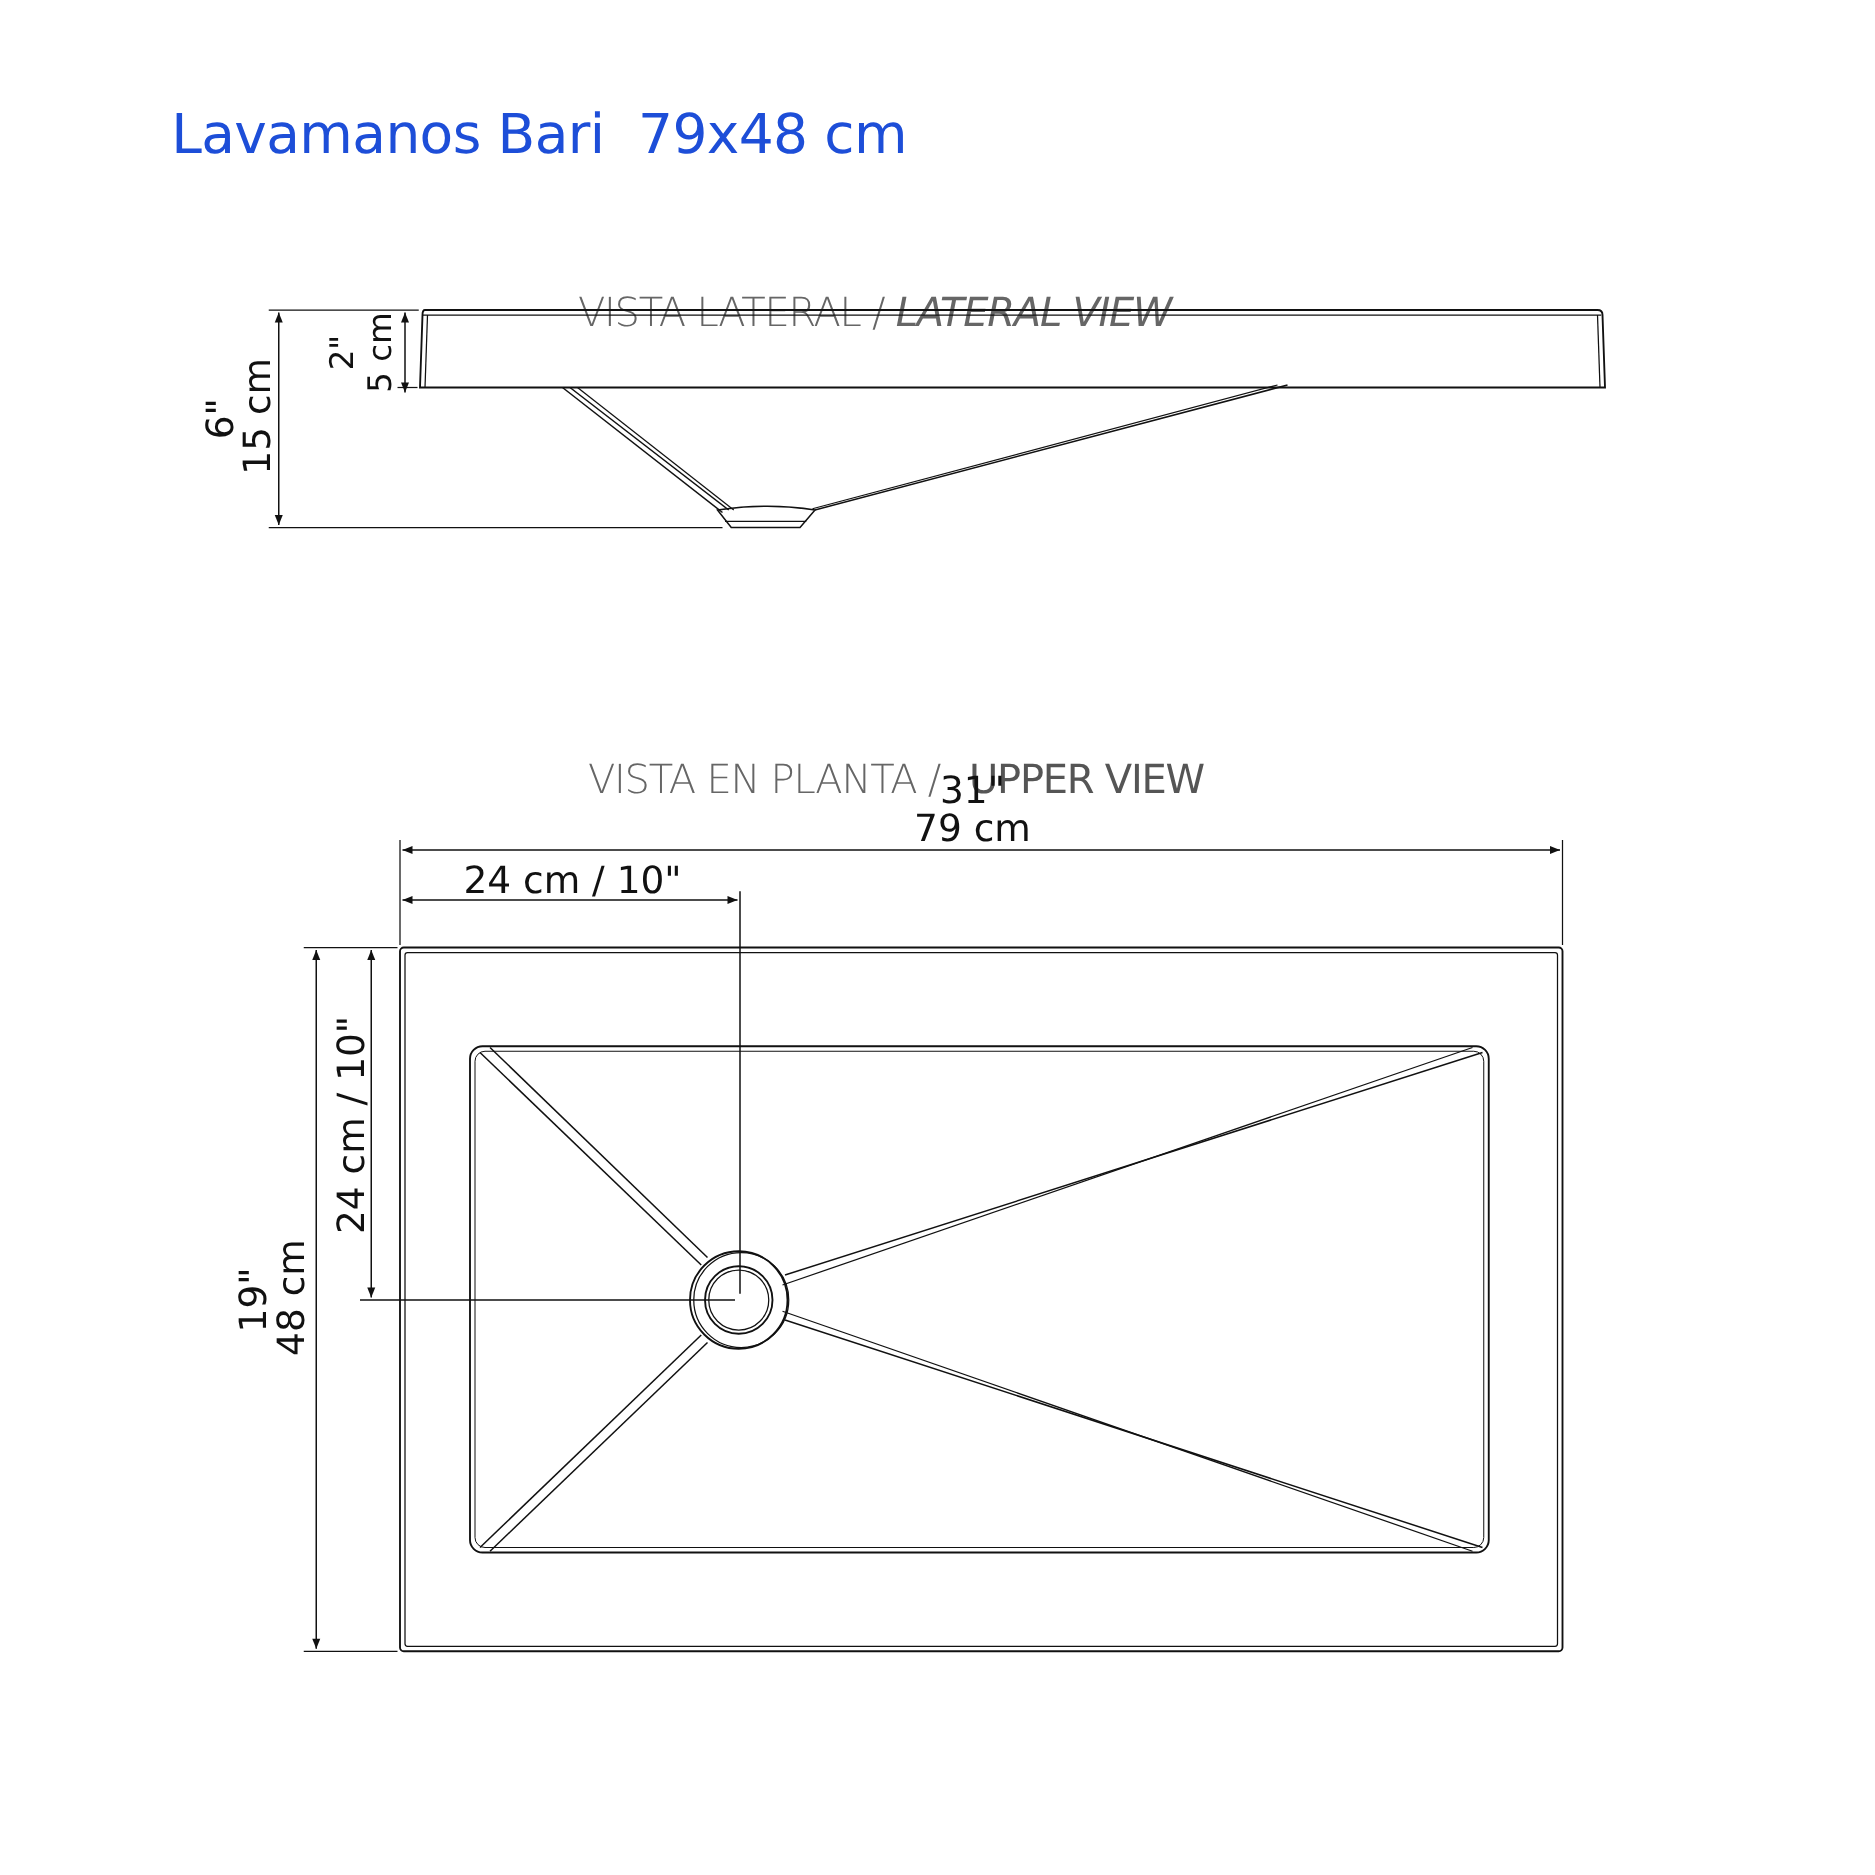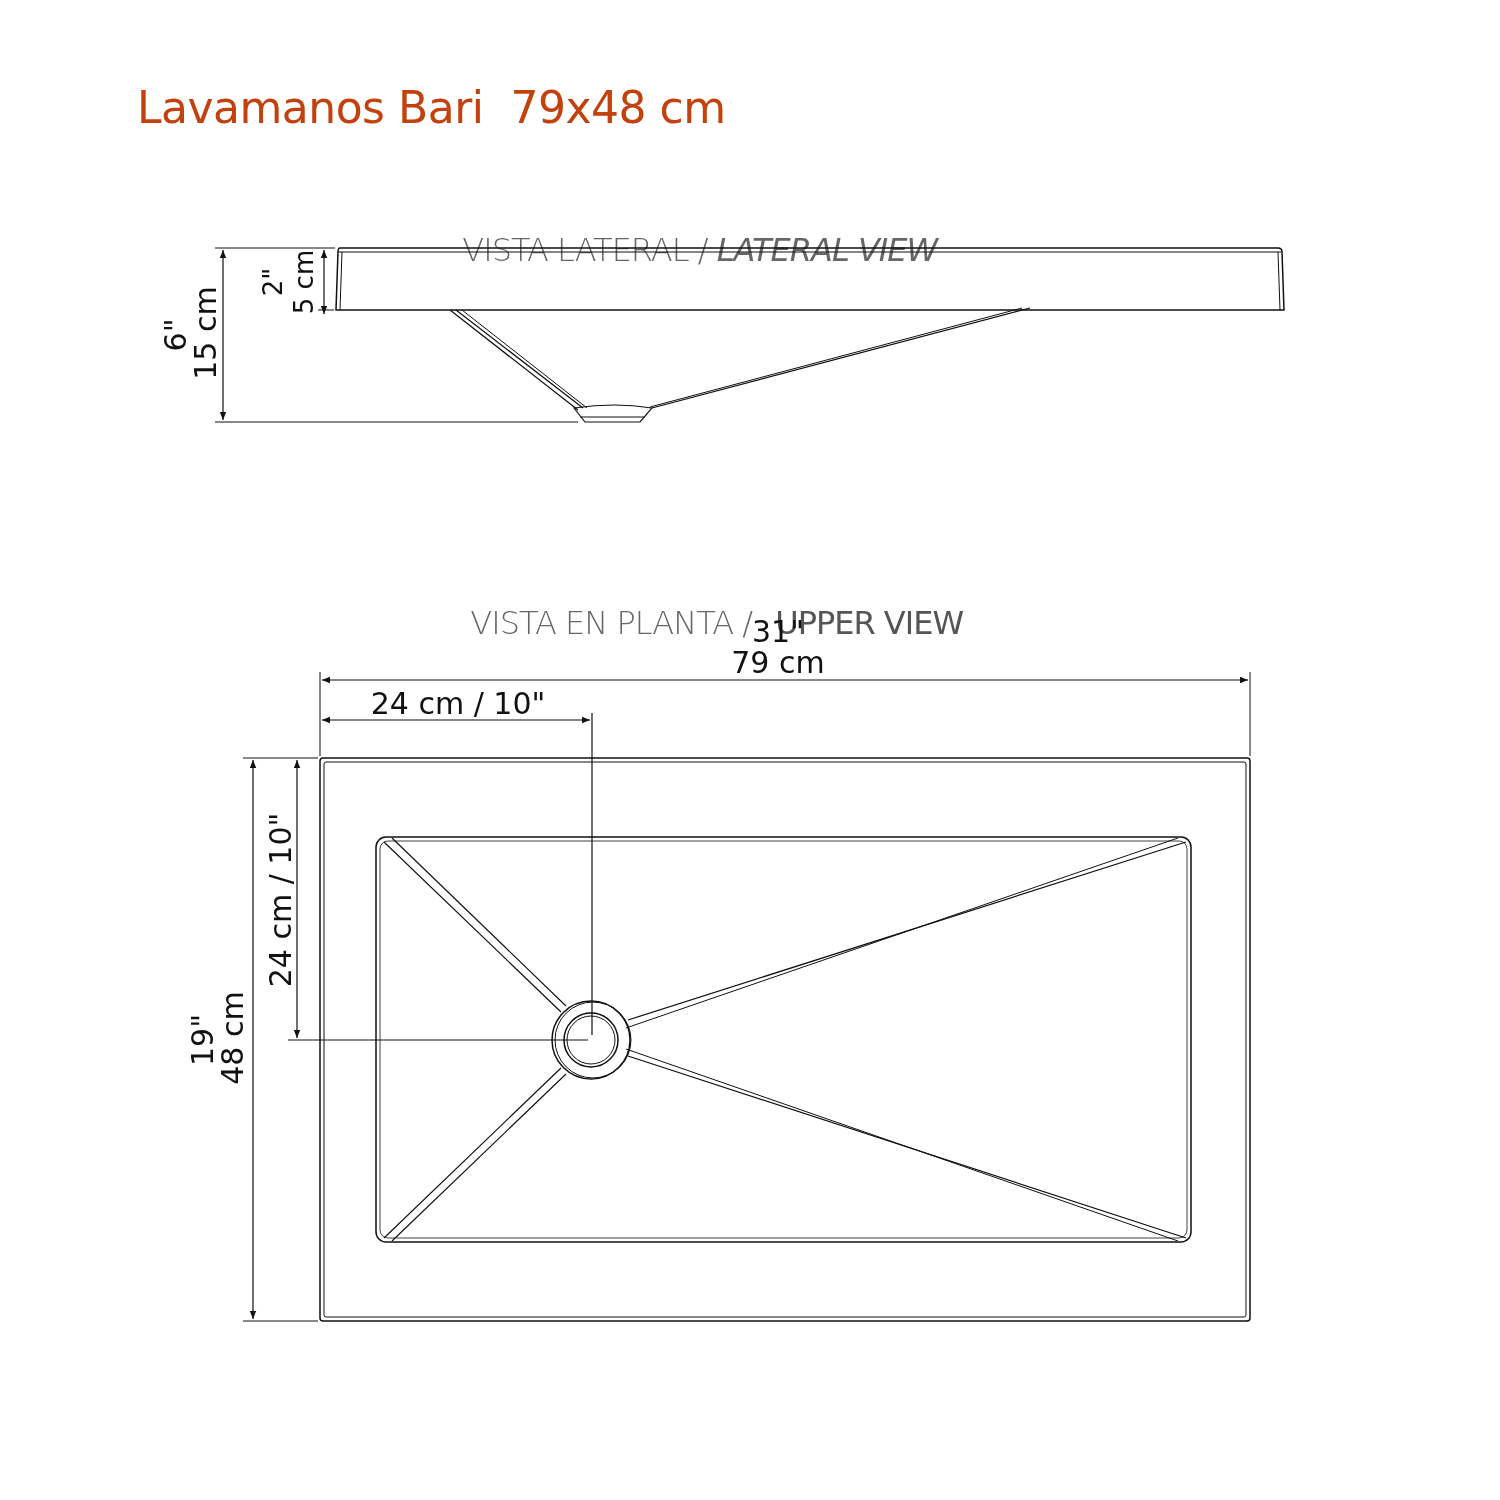--- a/index.html
+++ b/index.html
@@ -1,17 +1,17 @@
 <!DOCTYPE html>
 <html><head>
   <meta charset="utf-8">
   <style>
     html, body { margin: 0; padding: 0; background: #ffffff; }
     body { width: 1500px; height: 1500px; position: relative; overflow: hidden; font-family: "DejaVu Sans", sans-serif; }
-    .title { position: absolute; left: 137px; top: 82px; font-size: 44px; color: #c2410c; font-family: "DejaVu Sans", sans-serif; font-weight: normal; white-space: pre; letter-spacing: -0.5px; }
+    .title { position: absolute; left: 137px; top: 82px; font-size: 44px; color: #1d4ed8; font-family: "DejaVu Sans", sans-serif; font-weight: normal; white-space: pre; letter-spacing: -0.5px; }
     .section-title { position: absolute; font-size: 32px; color: #555; white-space: pre; font-family: "DejaVu Sans", sans-serif; letter-spacing: -1px; }
     .section-title .light { font-weight: 300; color: #666; }
     .section-title .italic { font-style: italic; }
     .section-title .bold { font-weight: normal; margin-left: 14px; }
     svg { position: absolute; left: 0; top: 0; }
     .dim { font-family: "DejaVu Sans", sans-serif; fill: #111; }
   </style>
 </head>
 <body>
 

